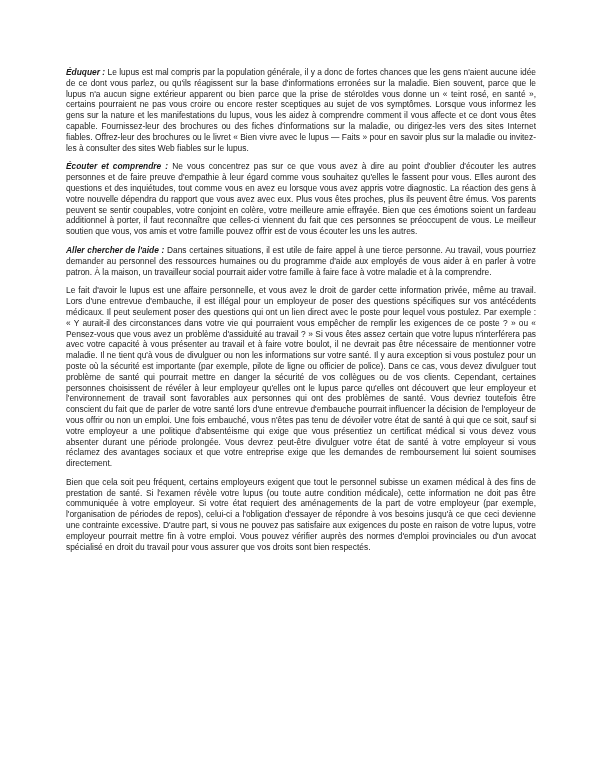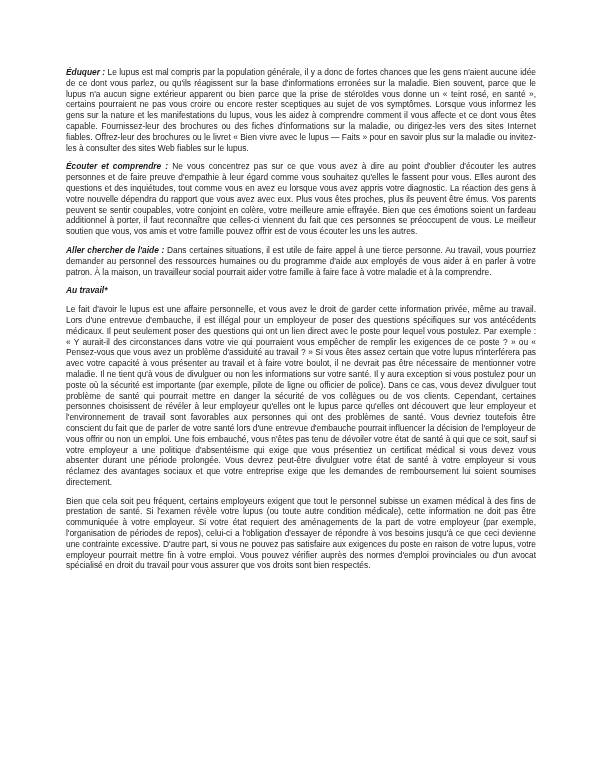--- a/index.html
+++ b/index.html
@@ -56,21 +56,20 @@
 
 <div class="page">
   <div class="content">
 
     <p class="para"><span class="lead">Éduquer : </span><span>Le lupus est mal compris par la population générale, il y a donc de fortes chances que les gens n'aient aucune idée de ce dont vous parlez, ou qu'ils réagissent sur la base d'informations erronées sur la maladie. Bien souvent, parce que le lupus n'a aucun signe extérieur apparent ou bien parce que la prise de stéroïdes vous donne un « teint rosé, en santé », certains pourraient ne pas vous croire ou encore rester sceptiques au sujet de vos symptômes. Lorsque vous informez les gens sur la nature et les manifestations du lupus, vous les aidez à comprendre comment il vous affecte et ce dont vous êtes capable. Fournissez-leur des brochures ou des fiches d'informations sur la maladie, ou dirigez-les vers des sites Internet fiables. Offrez-leur des brochures ou le livret « Bien vivre avec le lupus — Faits » pour en savoir plus sur la maladie ou invitez-les à consulter des sites Web fiables sur le lupus.</span></p>
 
     <p class="para"><span class="lead">Écouter et comprendre : </span><span>Ne vous concentrez pas sur ce que vous avez à dire au point d'oublier d'écouter les autres personnes et de faire preuve d'empathie à leur égard comme vous souhaitez qu'elles le fassent pour vous. Elles auront des questions et des inquiétudes, tout comme vous en avez eu lorsque vous avez appris votre diagnostic. La réaction des gens à votre nouvelle dépendra du rapport que vous avez avec eux. Plus vous êtes proches, plus ils peuvent être émus. Vos parents peuvent se sentir coupables, votre conjoint en colère, votre meilleure amie effrayée. Bien que ces émotions soient un fardeau additionnel à porter, il faut reconnaître que celles-ci viennent du fait que ces personnes se préoccupent de vous. Le meilleur soutien que vous, vos amis et votre famille pouvez offrir est de vous écouter les uns les autres.</span></p>
 
     <p class="para"><span class="lead">Aller chercher de l'aide : </span><span>Dans certaines situations, il est utile de faire appel à une tierce personne. Au travail, vous pourriez demander au personnel des ressources humaines ou du programme d'aide aux employés de vous aider à en parler à votre patron. À la maison, un travailleur social pourrait aider votre famille à faire face à votre maladie et à la comprendre.</span></p>
 
-    <h2 class="heading">Au travail*</h2>
 
     <p class="para">Le fait d'avoir le lupus est une affaire personnelle, et vous avez le droit de garder cette information privée, même au travail. Lors d'une entrevue d'embauche, il est illégal pour un employeur de poser des questions spécifiques sur vos antécédents médicaux. Il peut seulement poser des questions qui ont un lien direct avec le poste pour lequel vous postulez. Par exemple : « Y aurait-il des circonstances dans votre vie qui pourraient vous empêcher de remplir les exigences de ce poste ? » ou « Pensez-vous que vous avez un problème d'assiduité au travail ? »  Si vous êtes assez certain que votre lupus n'interférera pas avec votre capacité à vous présenter au travail et à faire votre boulot, il ne devrait pas être nécessaire de mentionner votre maladie. Il ne tient qu'à vous de divulguer ou non les informations sur votre santé. Il y aura exception si vous postulez pour un poste où la sécurité est importante (par exemple, pilote de ligne ou officier de police). Dans ce cas, vous devez divulguer tout problème de santé qui pourrait mettre en danger la sécurité de vos collègues ou de vos clients. Cependant, certaines personnes choisissent de révéler à leur employeur qu'elles ont le lupus parce qu'elles ont découvert que leur employeur et l'environnement de travail sont favorables aux personnes qui ont des problèmes de santé. Vous devriez toutefois être conscient du fait que de parler de votre santé lors d'une entrevue d'embauche pourrait influencer la décision de l'employeur de vous offrir ou non un emploi. Une fois embauché, vous n'êtes pas tenu de dévoiler votre état de santé à qui que ce soit, sauf si votre employeur a une politique d'absentéisme qui exige que vous présentiez un certificat médical si vous devez vous absenter durant une période prolongée. Vous devrez peut-être divulguer votre état de santé à votre employeur si vous réclamez des avantages sociaux et que votre entreprise exige que les demandes de remboursement lui soient soumises directement.</p>
 
     <p class="para">Bien que cela soit peu fréquent, certains employeurs exigent que tout le personnel subisse un examen médical à des fins de prestation de santé. Si l'examen révèle votre lupus (ou toute autre condition médicale), cette information ne doit pas être communiquée à votre employeur. Si votre état requiert des aménagements de la part de votre employeur (par exemple, l'organisation de périodes de repos), celui-ci a l'obligation d'essayer de répondre à vos besoins jusqu'à ce que ceci devienne une contrainte excessive. D'autre part, si vous ne pouvez pas satisfaire aux exigences du poste en raison de votre lupus, votre employeur pourrait mettre fin à votre emploi. Vous pouvez vérifier auprès des normes d'emploi provinciales ou d'un avocat spécialisé en droit du travail pour vous assurer que vos droits sont bien respectés.</p>
 
 
   </div>
 
   <div class="page-number">64</div>
 </div>

